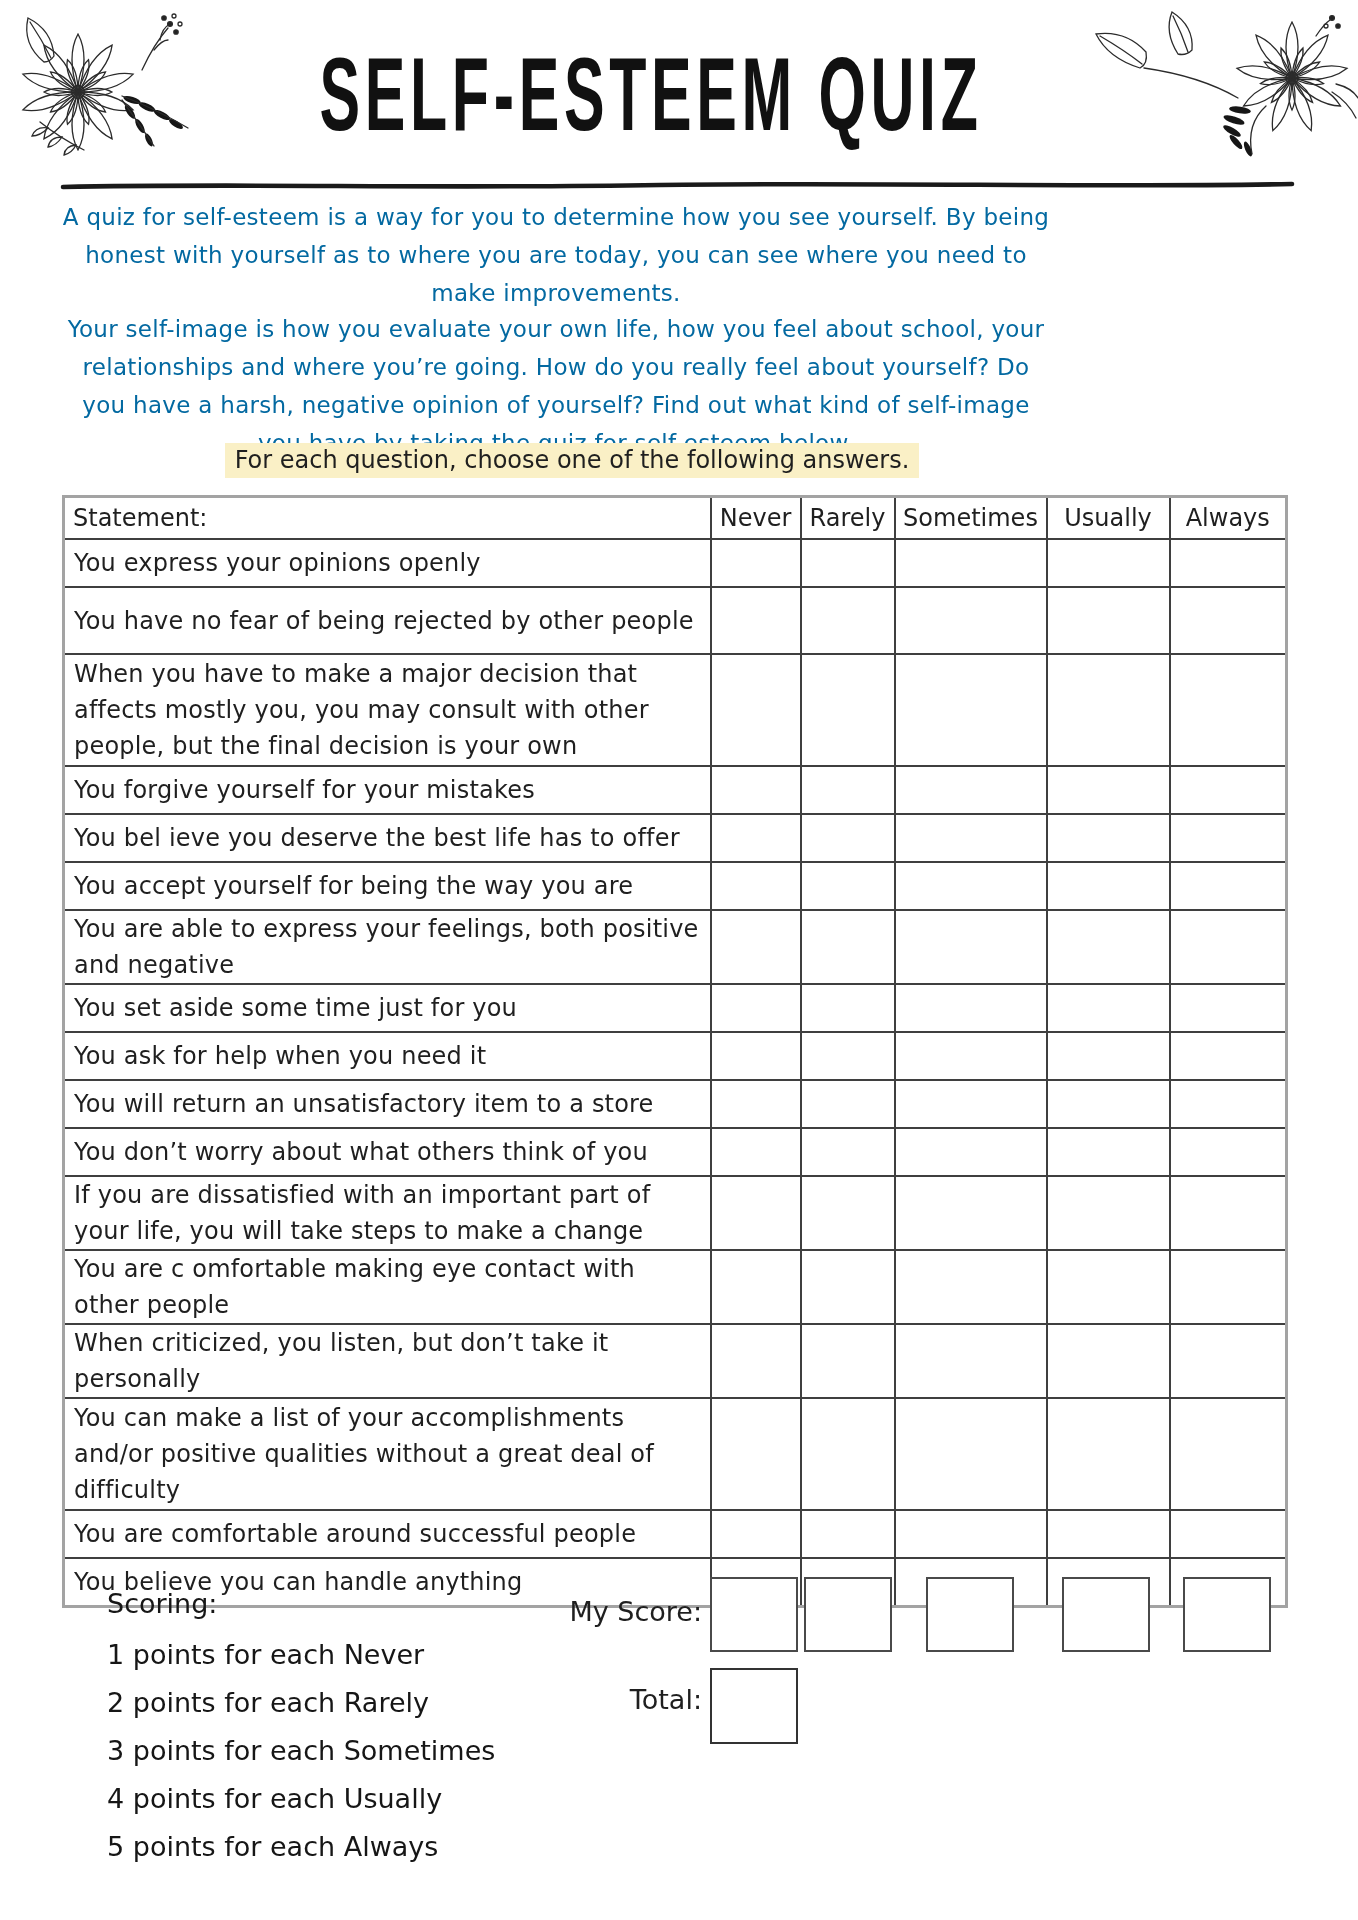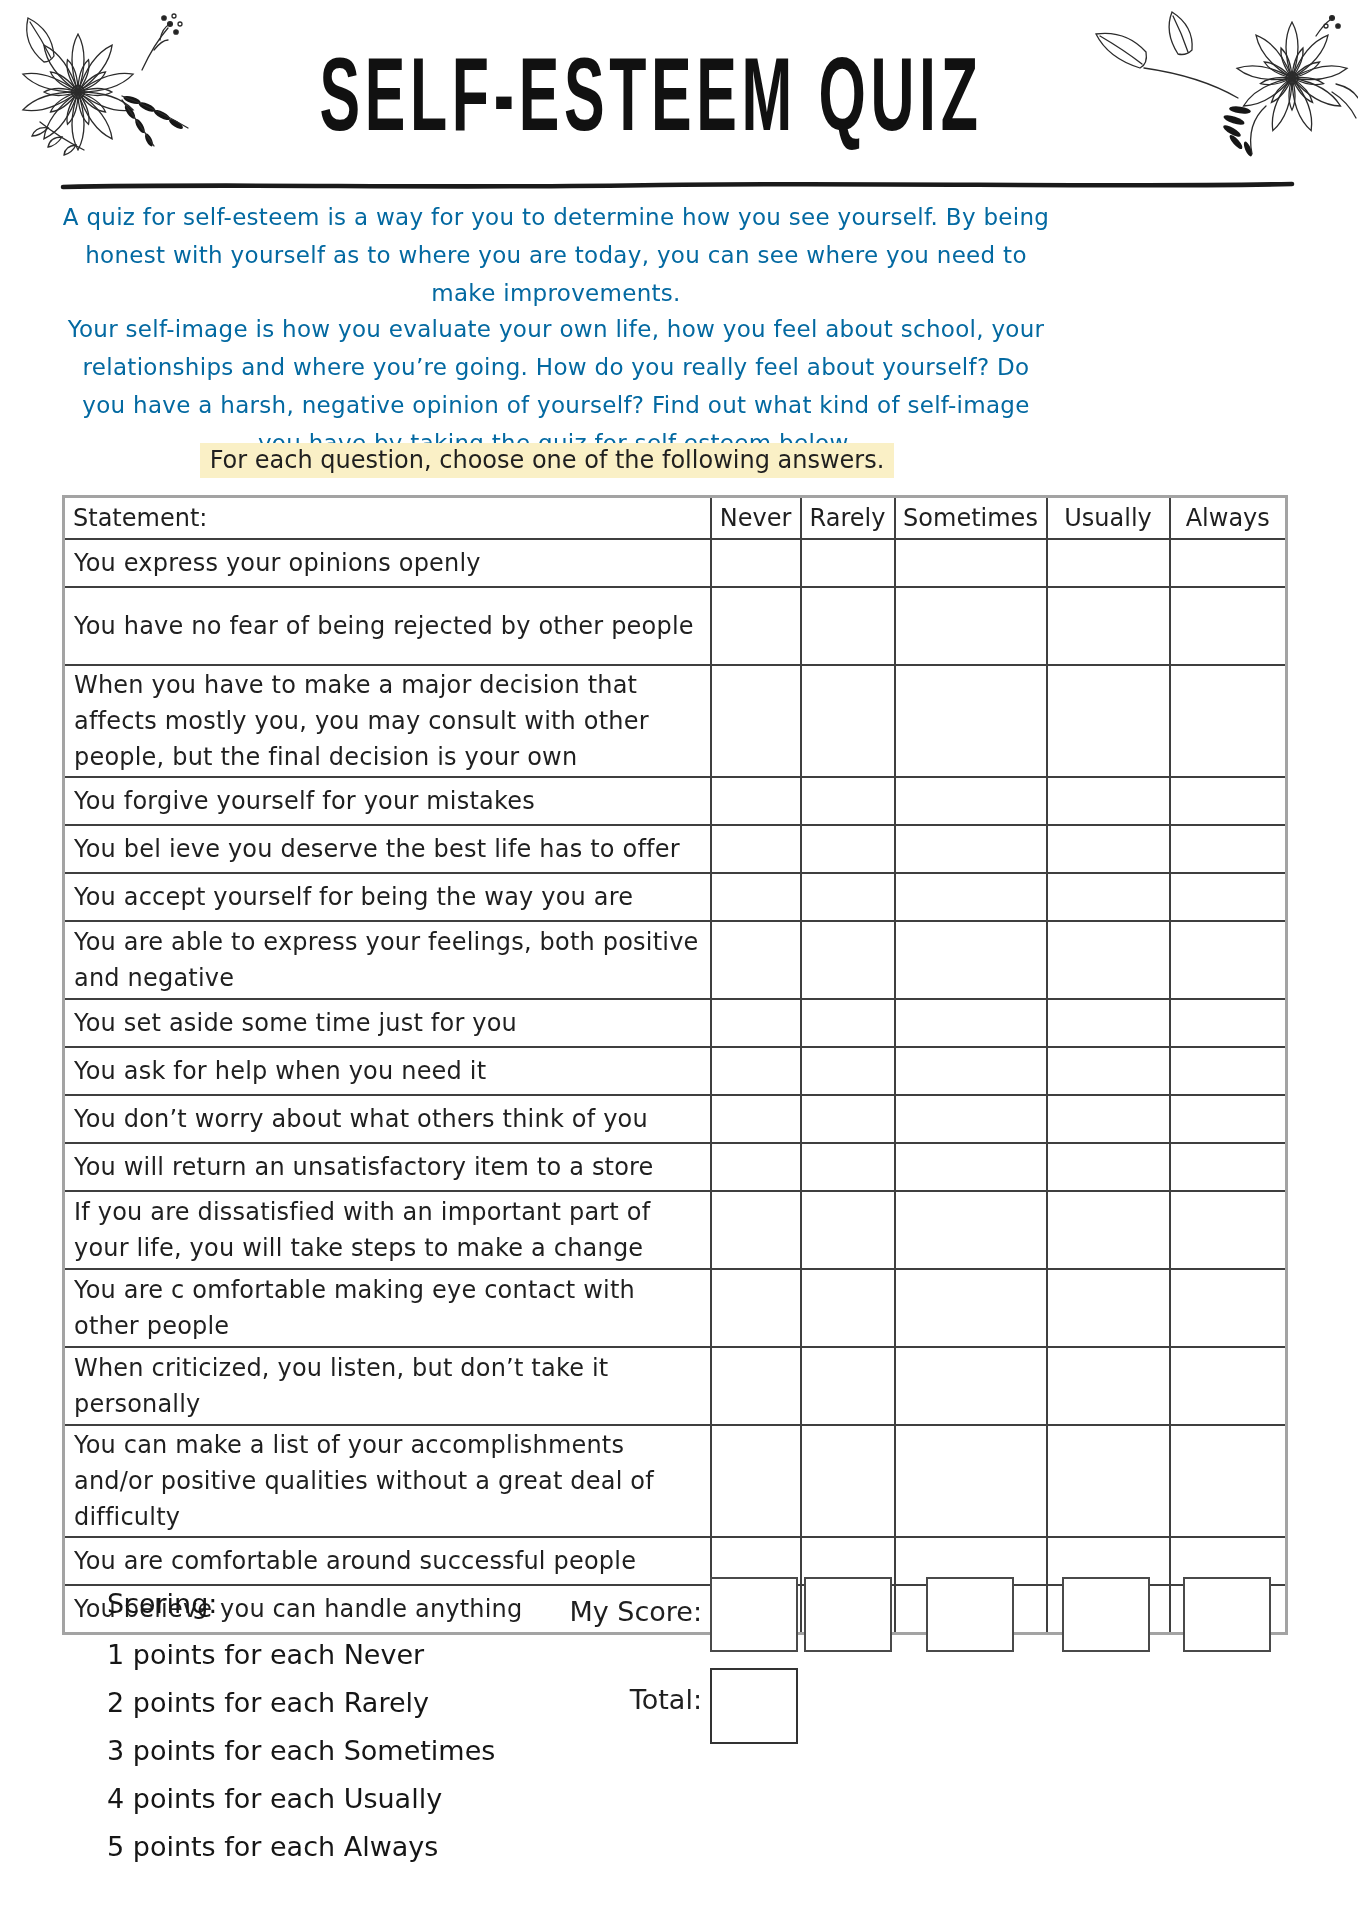--- a/index.html
+++ b/index.html
@@ -16,34 +16,34 @@
          font-size:78px;letter-spacing:6px;color:#111;
          transform:scale(0.78,1.34);transform-origin:center top;margin-left:-55px;white-space:nowrap;}
 
   .rule{position:absolute;left:60px;top:180px;}
 
   .para{position:absolute;left:60px;width:992px;text-align:center;
         font-size:23px;line-height:38px;letter-spacing:.3px;color:#0369a1;}
   .para1{top:198px;}
   .para2{top:310px;}
 
-  .instruction{position:absolute;left:51px;top:446px;width:992px;text-align:center;font-size:24px;}
+  .instruction{position:absolute;left:76px;top:446px;width:992px;text-align:center;font-size:24px;}
   .hl{padding:3px 10px 4px 10px;background:#FAF0C6;}
 
   
   table.quiz{position:absolute;left:62px;top:495px;border-collapse:collapse;table-layout:fixed;
              width:1223px;}
   table.quiz td,table.quiz th{border:2px solid #3f3f3f;overflow:hidden;}
   table.quiz{border:3px solid #a3a3a3;}
   th.stmt-h{font-weight:400;text-align:left;font-size:24px;padding:1px 6px 1px 8px;height:38px;}
   th.opt-h{font-weight:400;font-size:24px;text-align:center;padding:0;height:38px;}
   td.stmt{font-size:24px;line-height:36px;padding:0 6px 0 9px;letter-spacing:.2px;vertical-align:middle;}
   td.opt{background:#fff;}
   tr.h-1{height:48px;}
-  tr.h-2{height:78px;}
+  tr.h-2{height:67px;}
   tr.h-3{height:112px;}
 
   
   .scoring{position:absolute;left:62px;top:1588px;font-size:27px;color:#161616;margin-left:45px;}
   .scoring .s-label{margin-bottom:20px;}
   .scoring .s-rule{margin-bottom:17px;line-height:31px;}
 
   .myscore-label{position:absolute;left:460px;top:1596px;width:242px;text-align:right;font-size:27px;}
   .total-label{position:absolute;left:460px;top:1684px;width:242px;text-align:right;font-size:27px;}
 
@@ -351,29 +351,29 @@
         </tr>
         <tr class="h-1">
           <td class="stmt">You ask for help when you need it</td>
           <td class="opt"></td>
           <td class="opt"></td>
           <td class="opt"></td>
           <td class="opt"></td>
           <td class="opt"></td>
         </tr>
         <tr class="h-1">
+          <td class="stmt">You will return an unsatisfactory item to a store</td>
+          <td class="opt"></td>
+          <td class="opt"></td>
+          <td class="opt"></td>
+          <td class="opt"></td>
+          <td class="opt"></td>
+        </tr>
+        <tr class="h-1">
           <td class="stmt">You don’t worry about what others think of you</td>
-          <td class="opt"></td>
-          <td class="opt"></td>
-          <td class="opt"></td>
-          <td class="opt"></td>
-          <td class="opt"></td>
-        </tr>
-        <tr class="h-1">
-          <td class="stmt">You will return an unsatisfactory item to a store</td>
           <td class="opt"></td>
           <td class="opt"></td>
           <td class="opt"></td>
           <td class="opt"></td>
           <td class="opt"></td>
         </tr>
         <tr class="h-2">
           <td class="stmt">If you are dissatisfied with an important part of your life, you will take steps to make a change</td>
           <td class="opt"></td>
           <td class="opt"></td>

